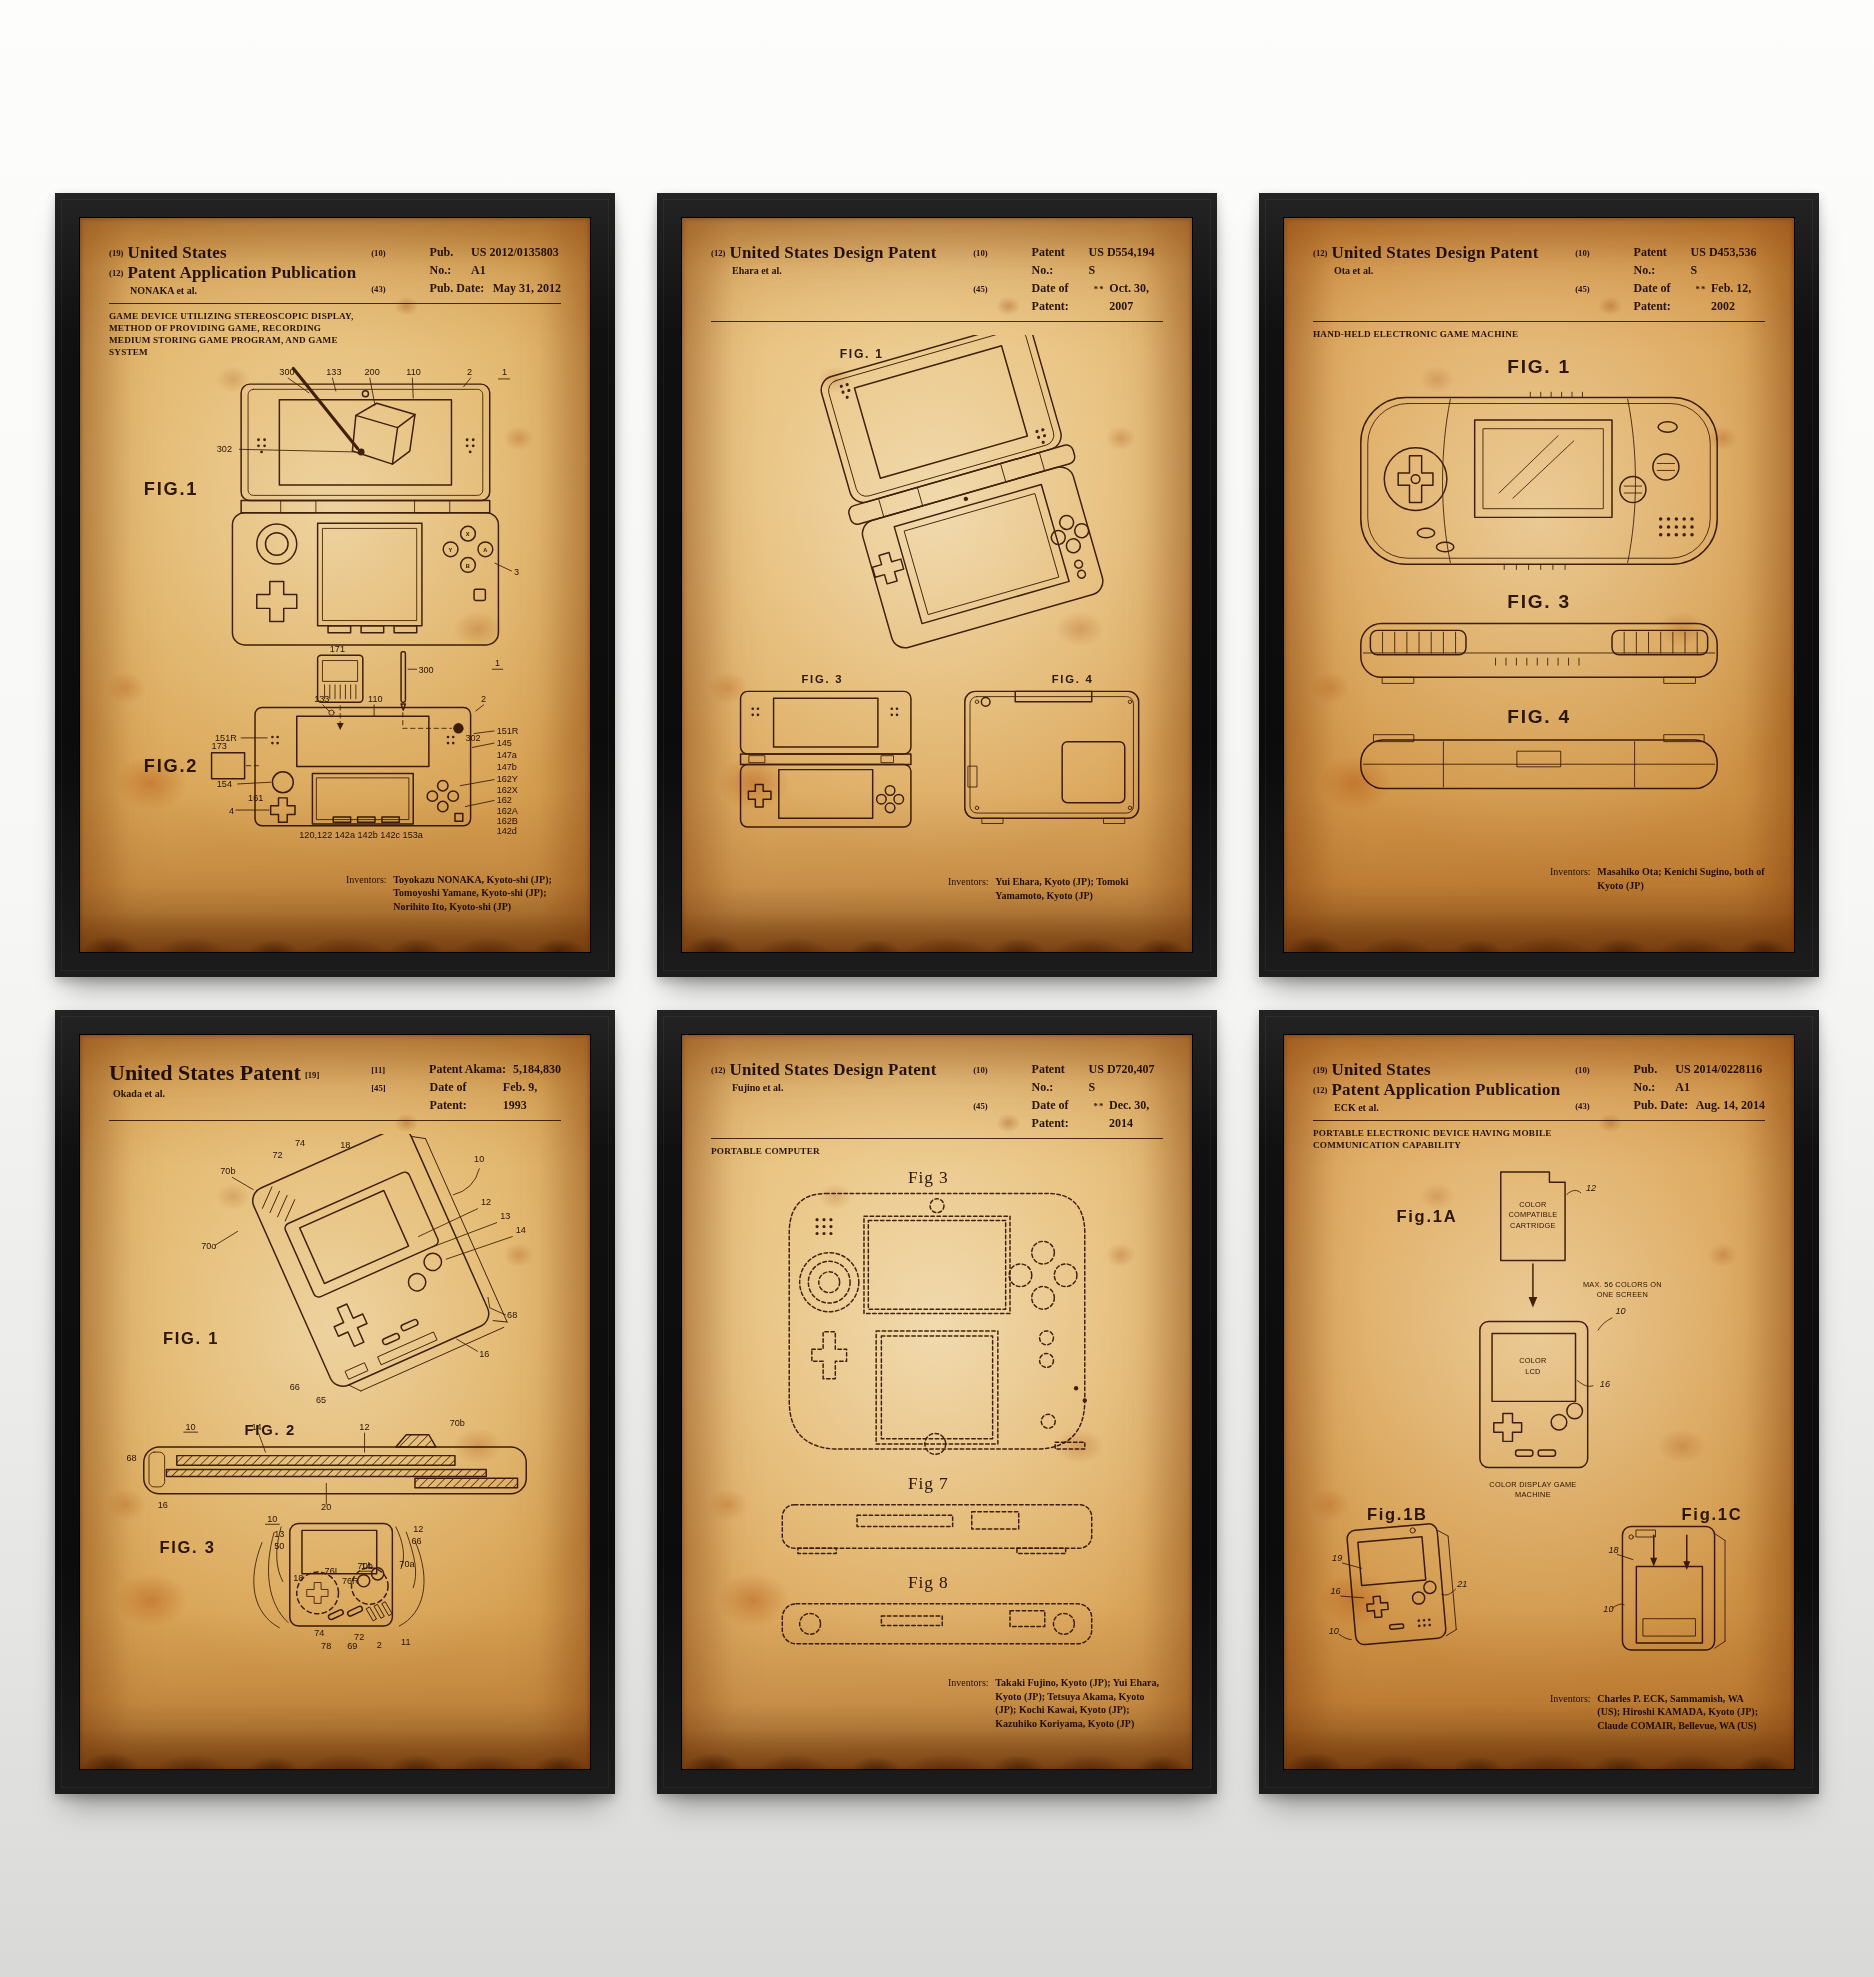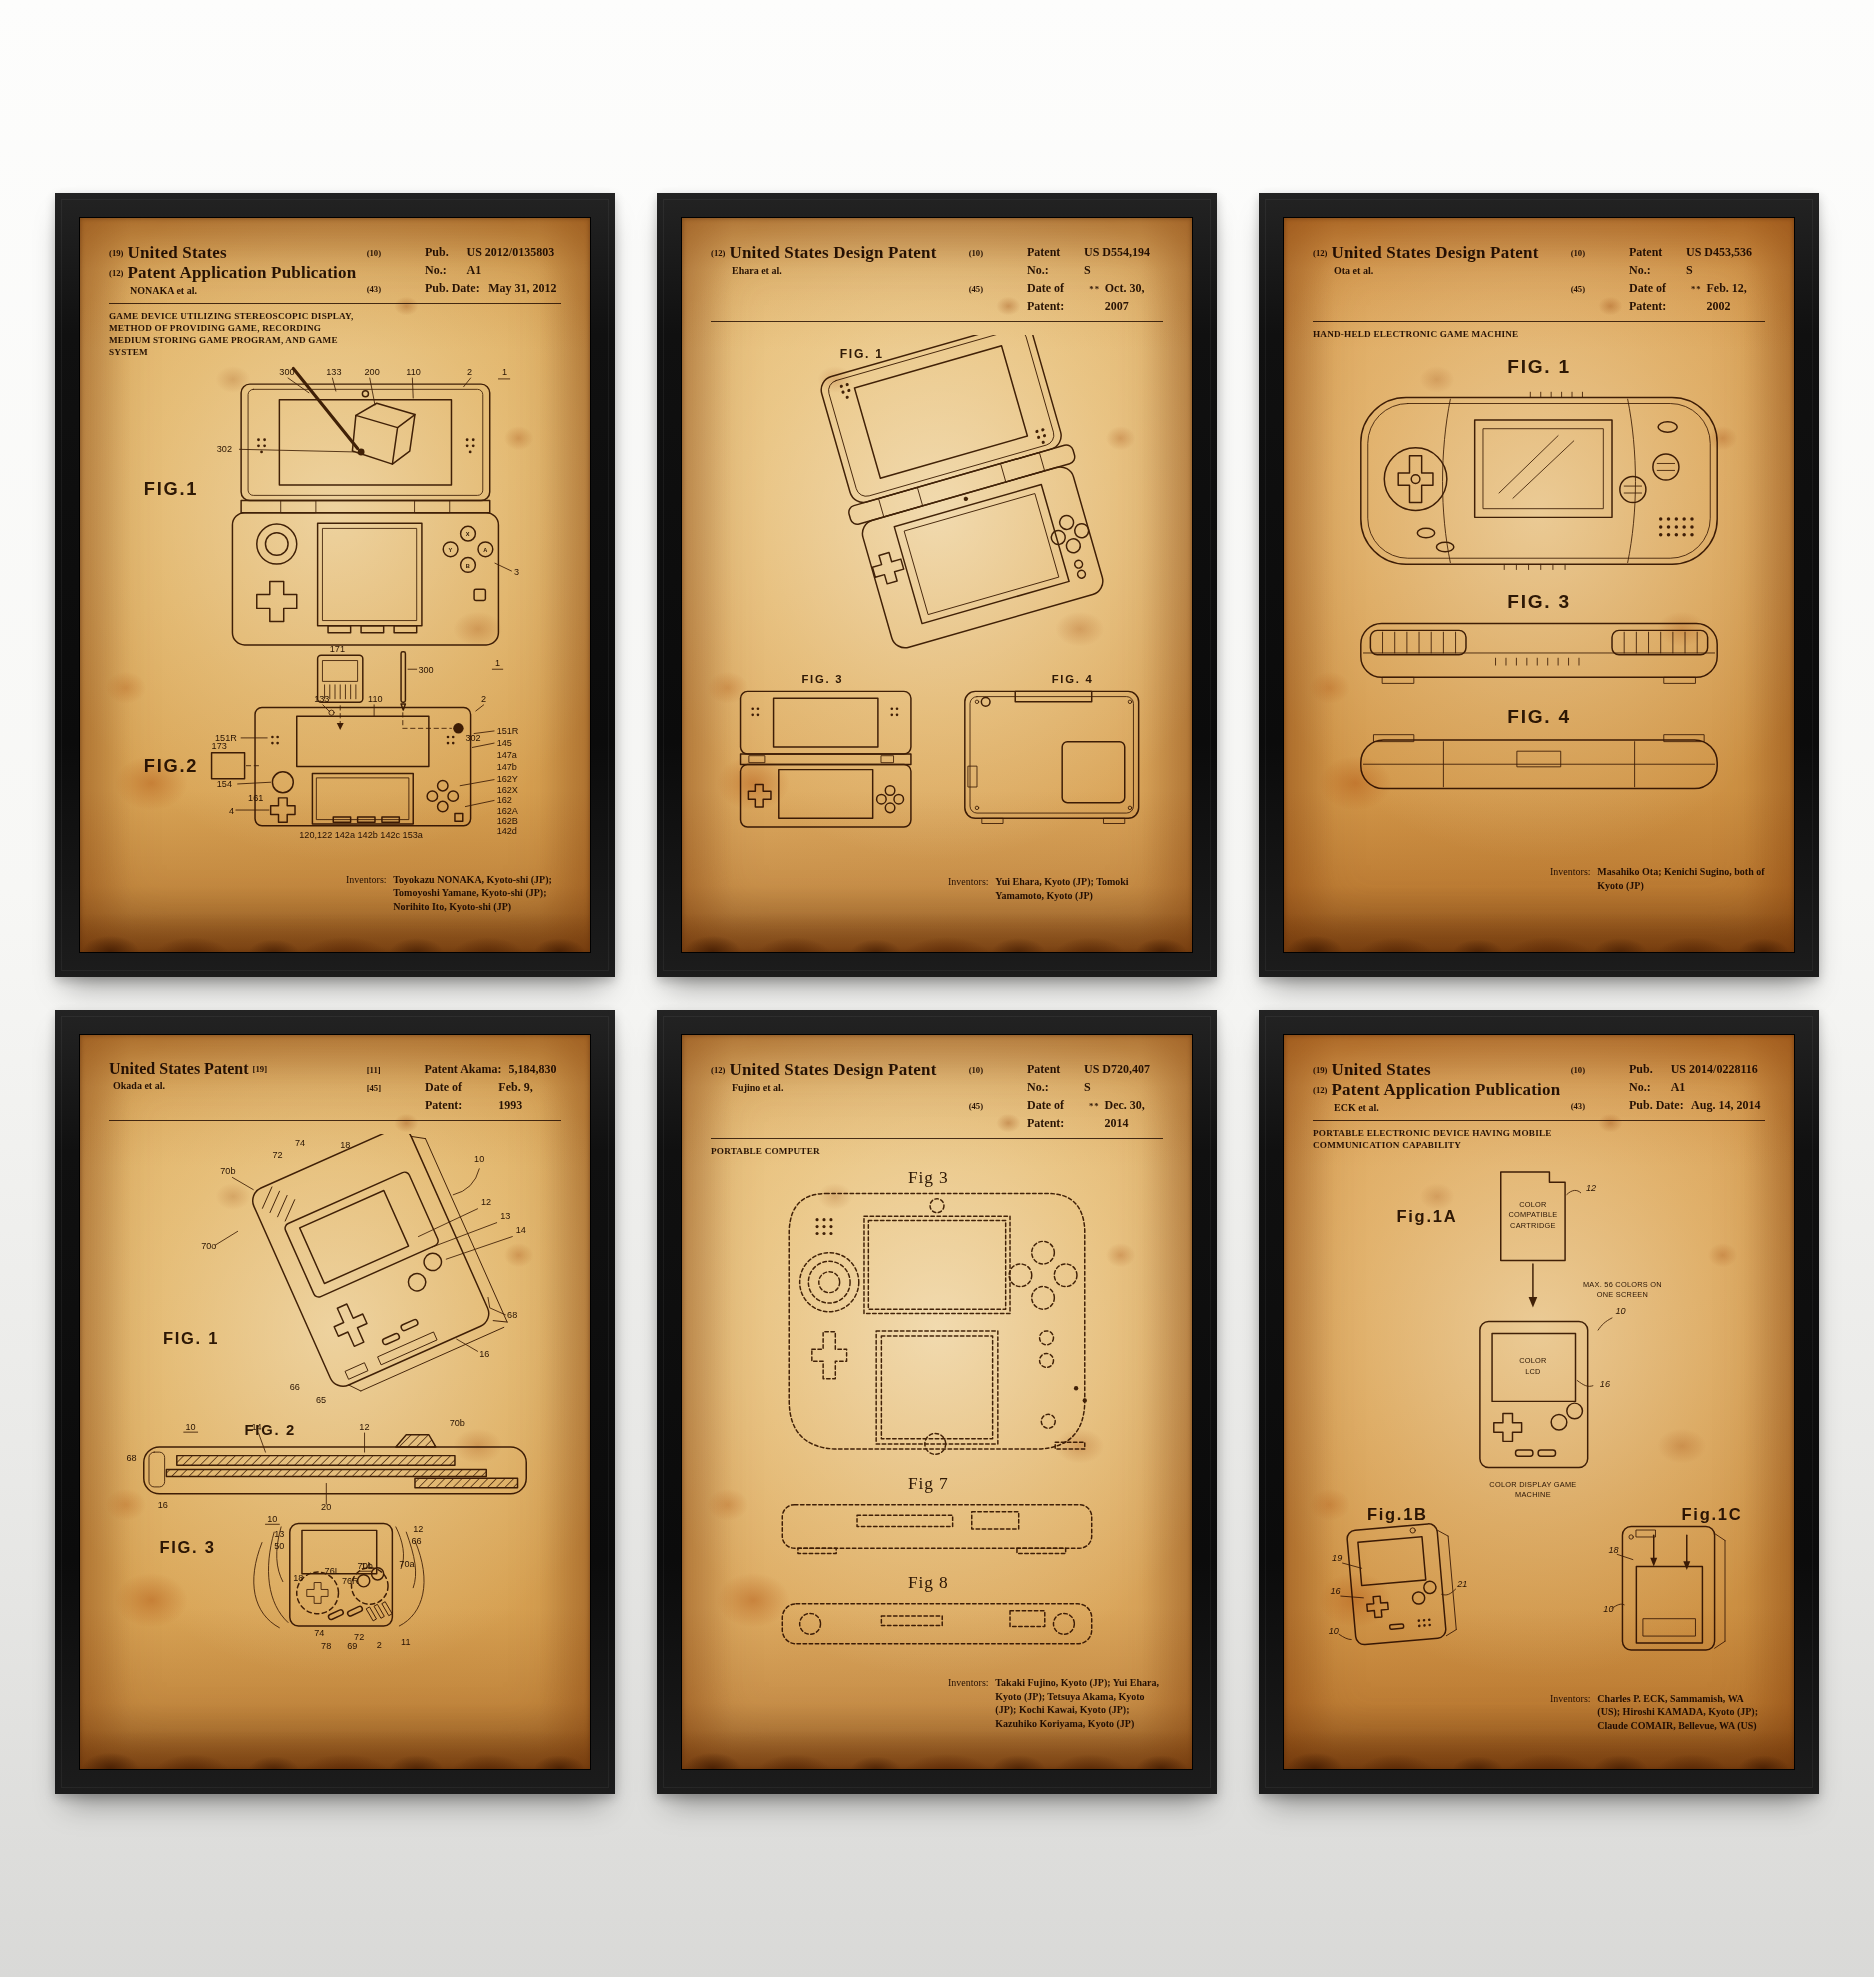--- a/index.html
+++ b/index.html
@@ -42,26 +42,26 @@
     radial-gradient(44px 25px at 6% 100%, rgba(70,30,3,.9), rgba(70,30,3,0) 65%),
     radial-gradient(58px 29px at 22% 108%, rgba(82,36,4,.85), rgba(82,36,4,0) 65%),
     radial-gradient(39px 21px at 38% 102%, rgba(70,30,3,.8), rgba(70,30,3,0) 65%),
     radial-gradient(68px 31px at 52% 110%, rgba(90,40,6,.9), rgba(90,40,6,0) 65%),
     radial-gradient(42px 23px at 66% 102%, rgba(70,30,3,.8), rgba(70,30,3,0) 65%),
     radial-gradient(56px 29px at 80% 108%, rgba(82,36,4,.85), rgba(82,36,4,0) 65%),
     radial-gradient(39px 21px at 94% 100%, rgba(70,30,3,.85), rgba(70,30,3,0) 65%),
     linear-gradient(0deg, rgba(106,50,8,.5), rgba(106,50,8,0) 75%);}
   .ink{position:relative;width:100%;height:100%;box-sizing:border-box;padding:25px 29px 21px 29px;
        display:flex;flex-direction:column;mix-blend-mode:multiply;color:#2e1b08;}
-  .hdr{display:flex;justify-content:flex-start;align-items:flex-start;}
+  .hdr{display:flex;justify-content:space-between;align-items:flex-start;}
   .hdr-left{width:57%;}
   .hdr-right{width:42%;}
   .pnum{font-size:8.7px;font-weight:700;vertical-align:1.9px;}
   .hbig{font-size:17px;font-weight:700;letter-spacing:0.2px;}
-  .hbig2{font-size:16px;font-weight:700;}
+  .hbig2{font-size:22px;font-weight:700;}
   .party{font-size:10px;font-weight:700;margin:1.9px 0 0 21px;}
   .rline{display:flex;align-items:baseline;font-weight:700;font-size:12px;line-height:1.5;}
   .rlab{margin-left:3.9px;padding-left:40px;}
   .rval{margin-left:auto;font-size:12px;}
   .rpre{font-size:8.7px;margin-left:auto;padding-right:4.8px;letter-spacing:1px;}
   .rpre + .rval{margin-left:0;}
   .rule{border-bottom:1.9px solid rgba(46,24,5,.85);margin:5.8px 0 7.7px 0;}
   .ptitle{width:56%;font-size:9.2px;font-weight:700;line-height:1.3;letter-spacing:0.2px;}
   .figwrap{flex:1;display:flex;align-items:flex-start;justify-content:center;margin-top:5.8px;}
   .fig{width:100%;height:100%;}

